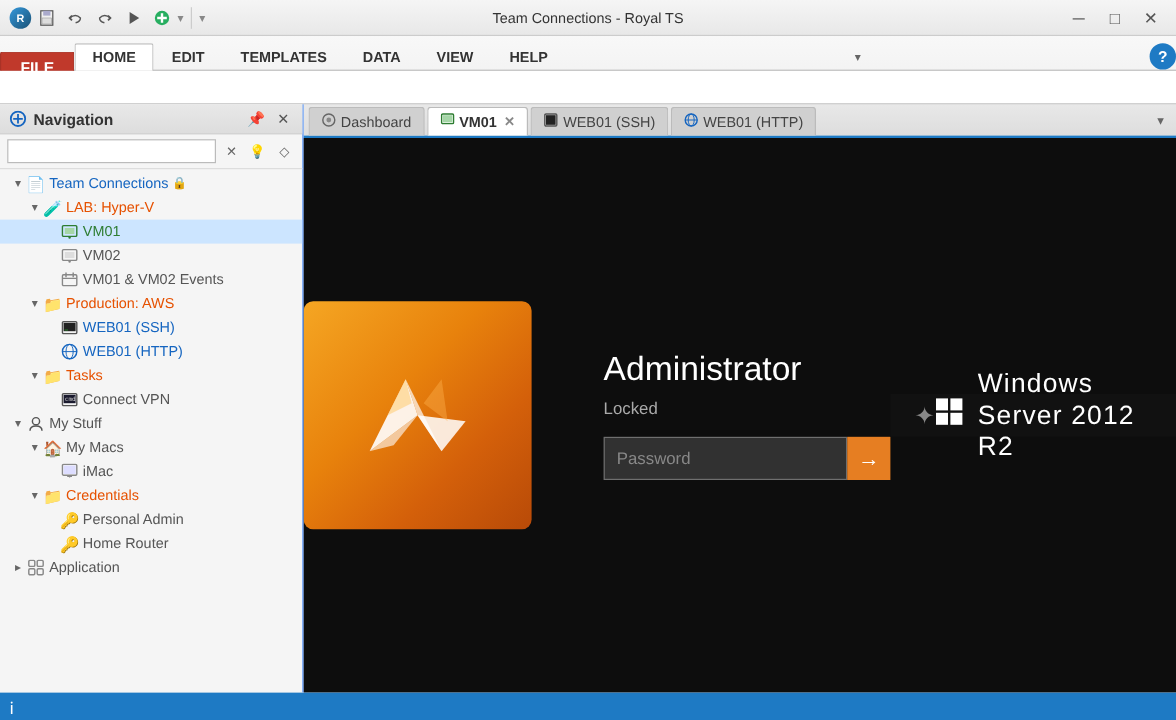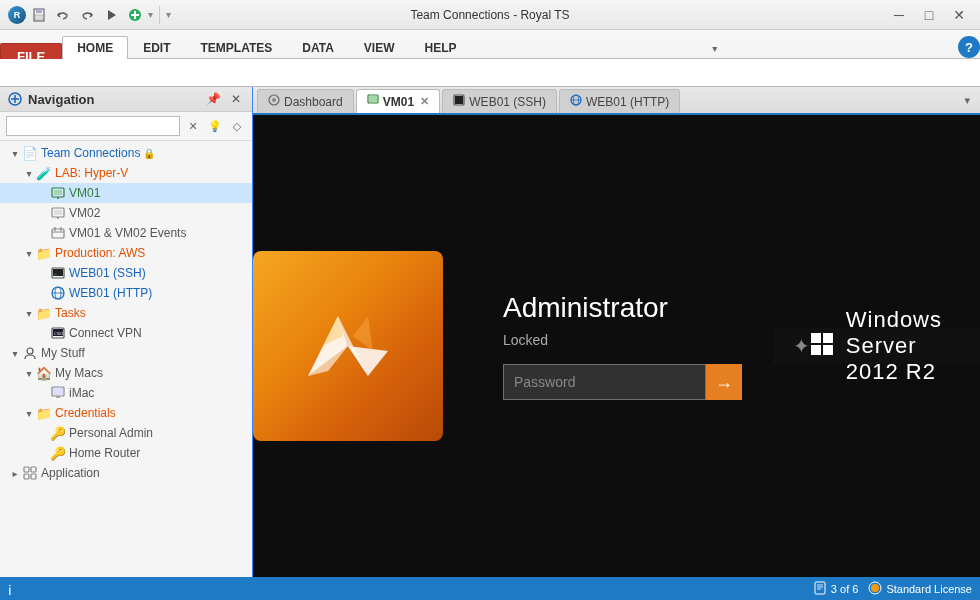--- a/index.html
+++ b/index.html
@@ -166,21 +166,20 @@
       flex-direction: column;
     }
     #vm-screen {
       flex: 1;
       background: #0d0d0d;
       display: flex;
       align-items: center;
       justify-content: flex-end;
       position: relative;
       overflow: hidden;
-      gap: 31px;
     }
 
     
     #login-area {
       display: flex;
       align-items: center;
       justify-content: center;
       width: 100%;
       height: 100%;
       gap: 60px;
@@ -633,35 +632,13 @@
             <span id="win-brand-text">Windows Server 2012 R2</span>
           </div>
         </div>
       </div>
     </div>
   </div>
 </div>
 
 <div id="statusbar">
   <span class="status-info">ℹ</span>
-  <div class="status-right">
-    <div class="status-badge">
-      <span>
-        <svg width="14" height="14" viewBox="0 0 14 14">
-            <rect x="2" y="1" width="10" height="12" rx="1" fill="none" stroke="white" stroke-width="1"></rect>
-            <line x1="4" y1="4" x2="10" y2="4" stroke="white" stroke-width="0.8"></line>
-            <line x1="4" y1="6" x2="10" y2="6" stroke="white" stroke-width="0.8"></line>
-            <line x1="4" y1="8" x2="8" y2="8" stroke="white" stroke-width="0.8"></line>
-          </svg>
-      </span>
-      <span>3 of 6</span>
-    </div>
-    <div class="status-badge">
-      <span>
-        <svg width="14" height="14" viewBox="0 0 14 14">
-            <circle cx="7" cy="7" r="6" fill="none" stroke="white" stroke-width="1"></circle>
-            <circle cx="7" cy="7" r="4" fill="#f39c12"></circle>
-          </svg>
-      </span>
-      <span>Standard License</span>
-    </div>
-  </div>
 </div>
 
 </body></html>

